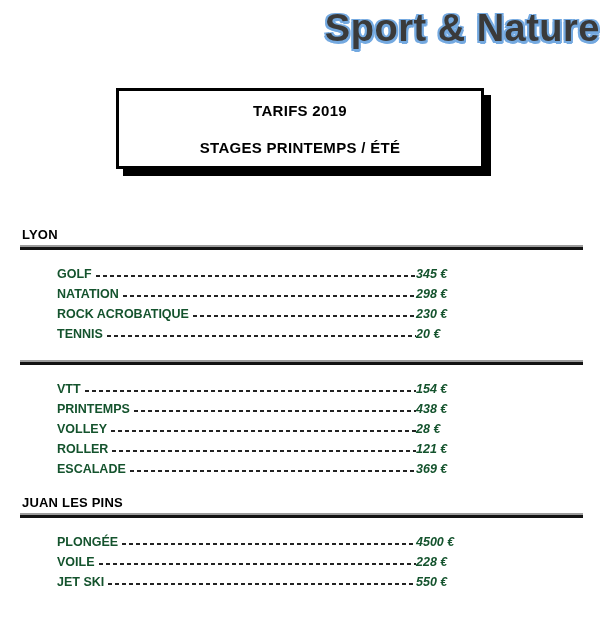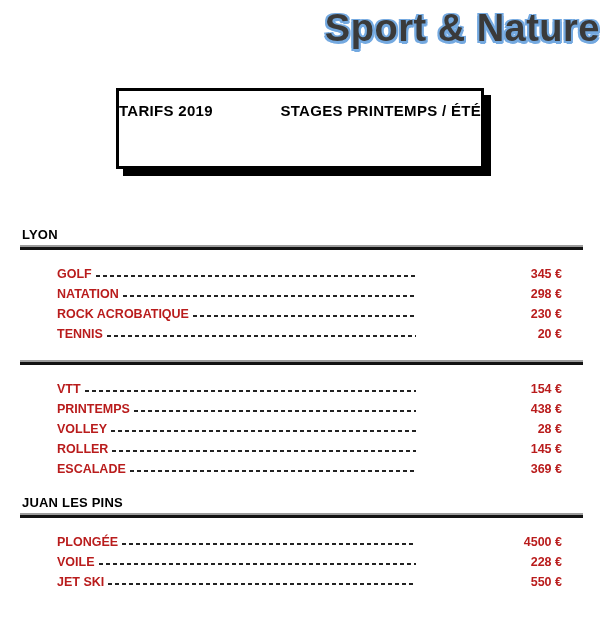--- a/index.html
+++ b/index.html
@@ -38,21 +38,21 @@
   
   .banner{
     width:368px;
     margin:36px auto 0 auto;
     border:3px solid #000;
     box-shadow:7px 7px 0 0 #000;
     background:#fff;
     height:81px;
     padding:11px 0 10px 0;
     display:flex;
-    flex-direction:row;
+    flex-direction:column;
     justify-content:space-between;
     text-align:center;
   }
   .banner-line{
     font-size:15px;
     font-weight:bold;
     letter-spacing:0.3px;
     line-height:17px;
     color:#000;
   }
@@ -79,33 +79,33 @@
   .rows{
     margin:16px 21px 0 37px;
   }
   .price-row{
     display:flex;
     align-items:flex-start;
     height:20px;
     font-size:12.5px;
     line-height:16px;
     font-weight:bold;
-    color:#b91c1c;
+    color:#14532d;
   }
   .item-label{white-space:nowrap;}
   .dash-leader{
     flex:1 1 auto;
     height:2px;
     margin:9px 0 0 4px;
     background:repeating-linear-gradient(90deg, var(--leader) 0 4px, transparent 4px 7px);
   }
   .item-price{
     width:146px;
-    text-align:right;
     white-space:nowrap;
+    font-style:italic;
   }
 </style>
 </head>
 <body>
 
 <div class="page-title">Sport &amp; Nature</div>
 
 <div class="banner">
   <div class="banner-line">TARIFS 2019</div>
   <div class="banner-line">STAGES PRINTEMPS / ÉTÉ</div>
@@ -159,21 +159,21 @@
 
   <div class="price-row">
     <span class="item-label">VOLLEY</span>
     <span class="dash-leader"></span>
     <span class="item-price">28 €</span>
   </div>
 
   <div class="price-row">
     <span class="item-label">ROLLER</span>
     <span class="dash-leader"></span>
-    <span class="item-price">145 €</span>
+    <span class="item-price">121 €</span>
   </div>
 
   <div class="price-row">
     <span class="item-label">ESCALADE</span>
     <span class="dash-leader"></span>
     <span class="item-price">369 €</span>
   </div>
 </div>
   </div>
 

